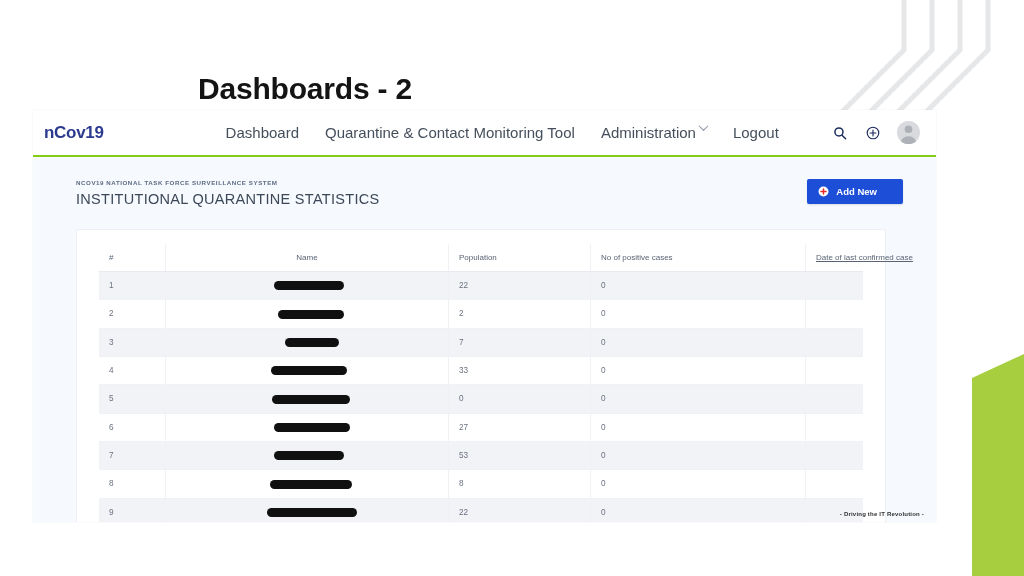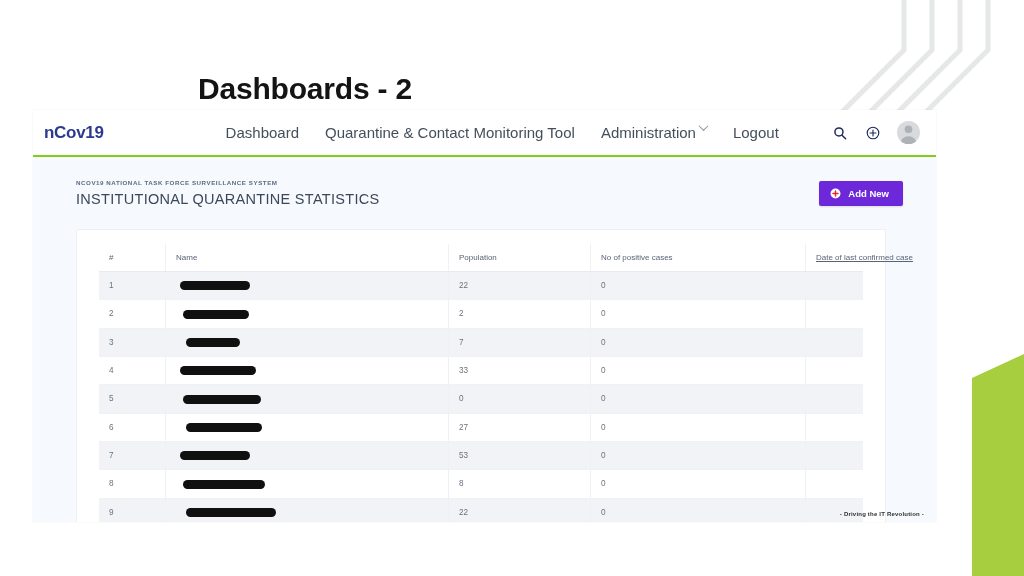--- a/index.html
+++ b/index.html
@@ -124,46 +124,46 @@
   
   .page {
     padding: 0;
     background: #f6f9fd;
     height: calc(100% - 47px);
     box-sizing: border-box;
     position: relative;
   }
   .page-head {
     display: flex;
-    align-items: center;
+    align-items: flex-start;
     padding: 22px 33px 0 43px;
   }
   .eyebrow {
     font-size: 6.2px;
     font-weight: bold;
     letter-spacing: 0.55px;
     color: #5d6b82;
     margin-bottom: 5px;
     white-space: nowrap;
   }
   .page-title {
     font-size: 14.5px;
     color: #3c4858;
     letter-spacing: 0.3px;
     white-space: nowrap;
   }
   .btn-add {
     margin-left: auto;
-    background: #6d28d9;
+    background: #1d4ed8;
     color: #ffffff;
     font-size: 9.5px;
     font-weight: bold;
     border: none;
     border-radius: 2px;
-    padding: 7px 14px 7px 11px;
+    padding: 7px 26px 7px 11px;
     display: flex;
     align-items: center;
     gap: 7px;
     cursor: pointer;
     white-space: nowrap;
     box-shadow: 0 1px 2px rgba(0,0,0,0.12);
   }
 
   
   .card {
@@ -192,21 +192,21 @@
   table.dt td {
     font-size: 8.2px;
     color: #6b7280;
     padding: 9px 10px;
     border-bottom: 1px solid #f0f1f5;
     border-right: 1px solid #f0f1f5;
     height: 8px;
     vertical-align: middle;
   }
   table.dt th:nth-child(1), table.dt td:nth-child(1) { width: 46px; }
-  table.dt th:nth-child(2), table.dt td:nth-child(2) { width: 262px; }
+  table.dt th:nth-child(2), table.dt td:nth-child(2) { width: 262px; text-align: center; }
   table.dt th:nth-child(3), table.dt td:nth-child(3) { width: 121px; }
   table.dt th:nth-child(4), table.dt td:nth-child(4) { width: 194px; margin-left: 8px; }
   table.dt th { border-right: 1px solid #f0f1f5; }
   table.dt th:last-child, table.dt td:last-child { border-right: none; text-decoration: underline; }
   table.dt tbody tr:nth-child(odd) td { background: #f2f3f7; }
   table.dt tbody tr:nth-child(even) td { background: #ffffff; }
   .redact {
     display: inline-block;
     height: 9px;
     border-radius: 5px;

